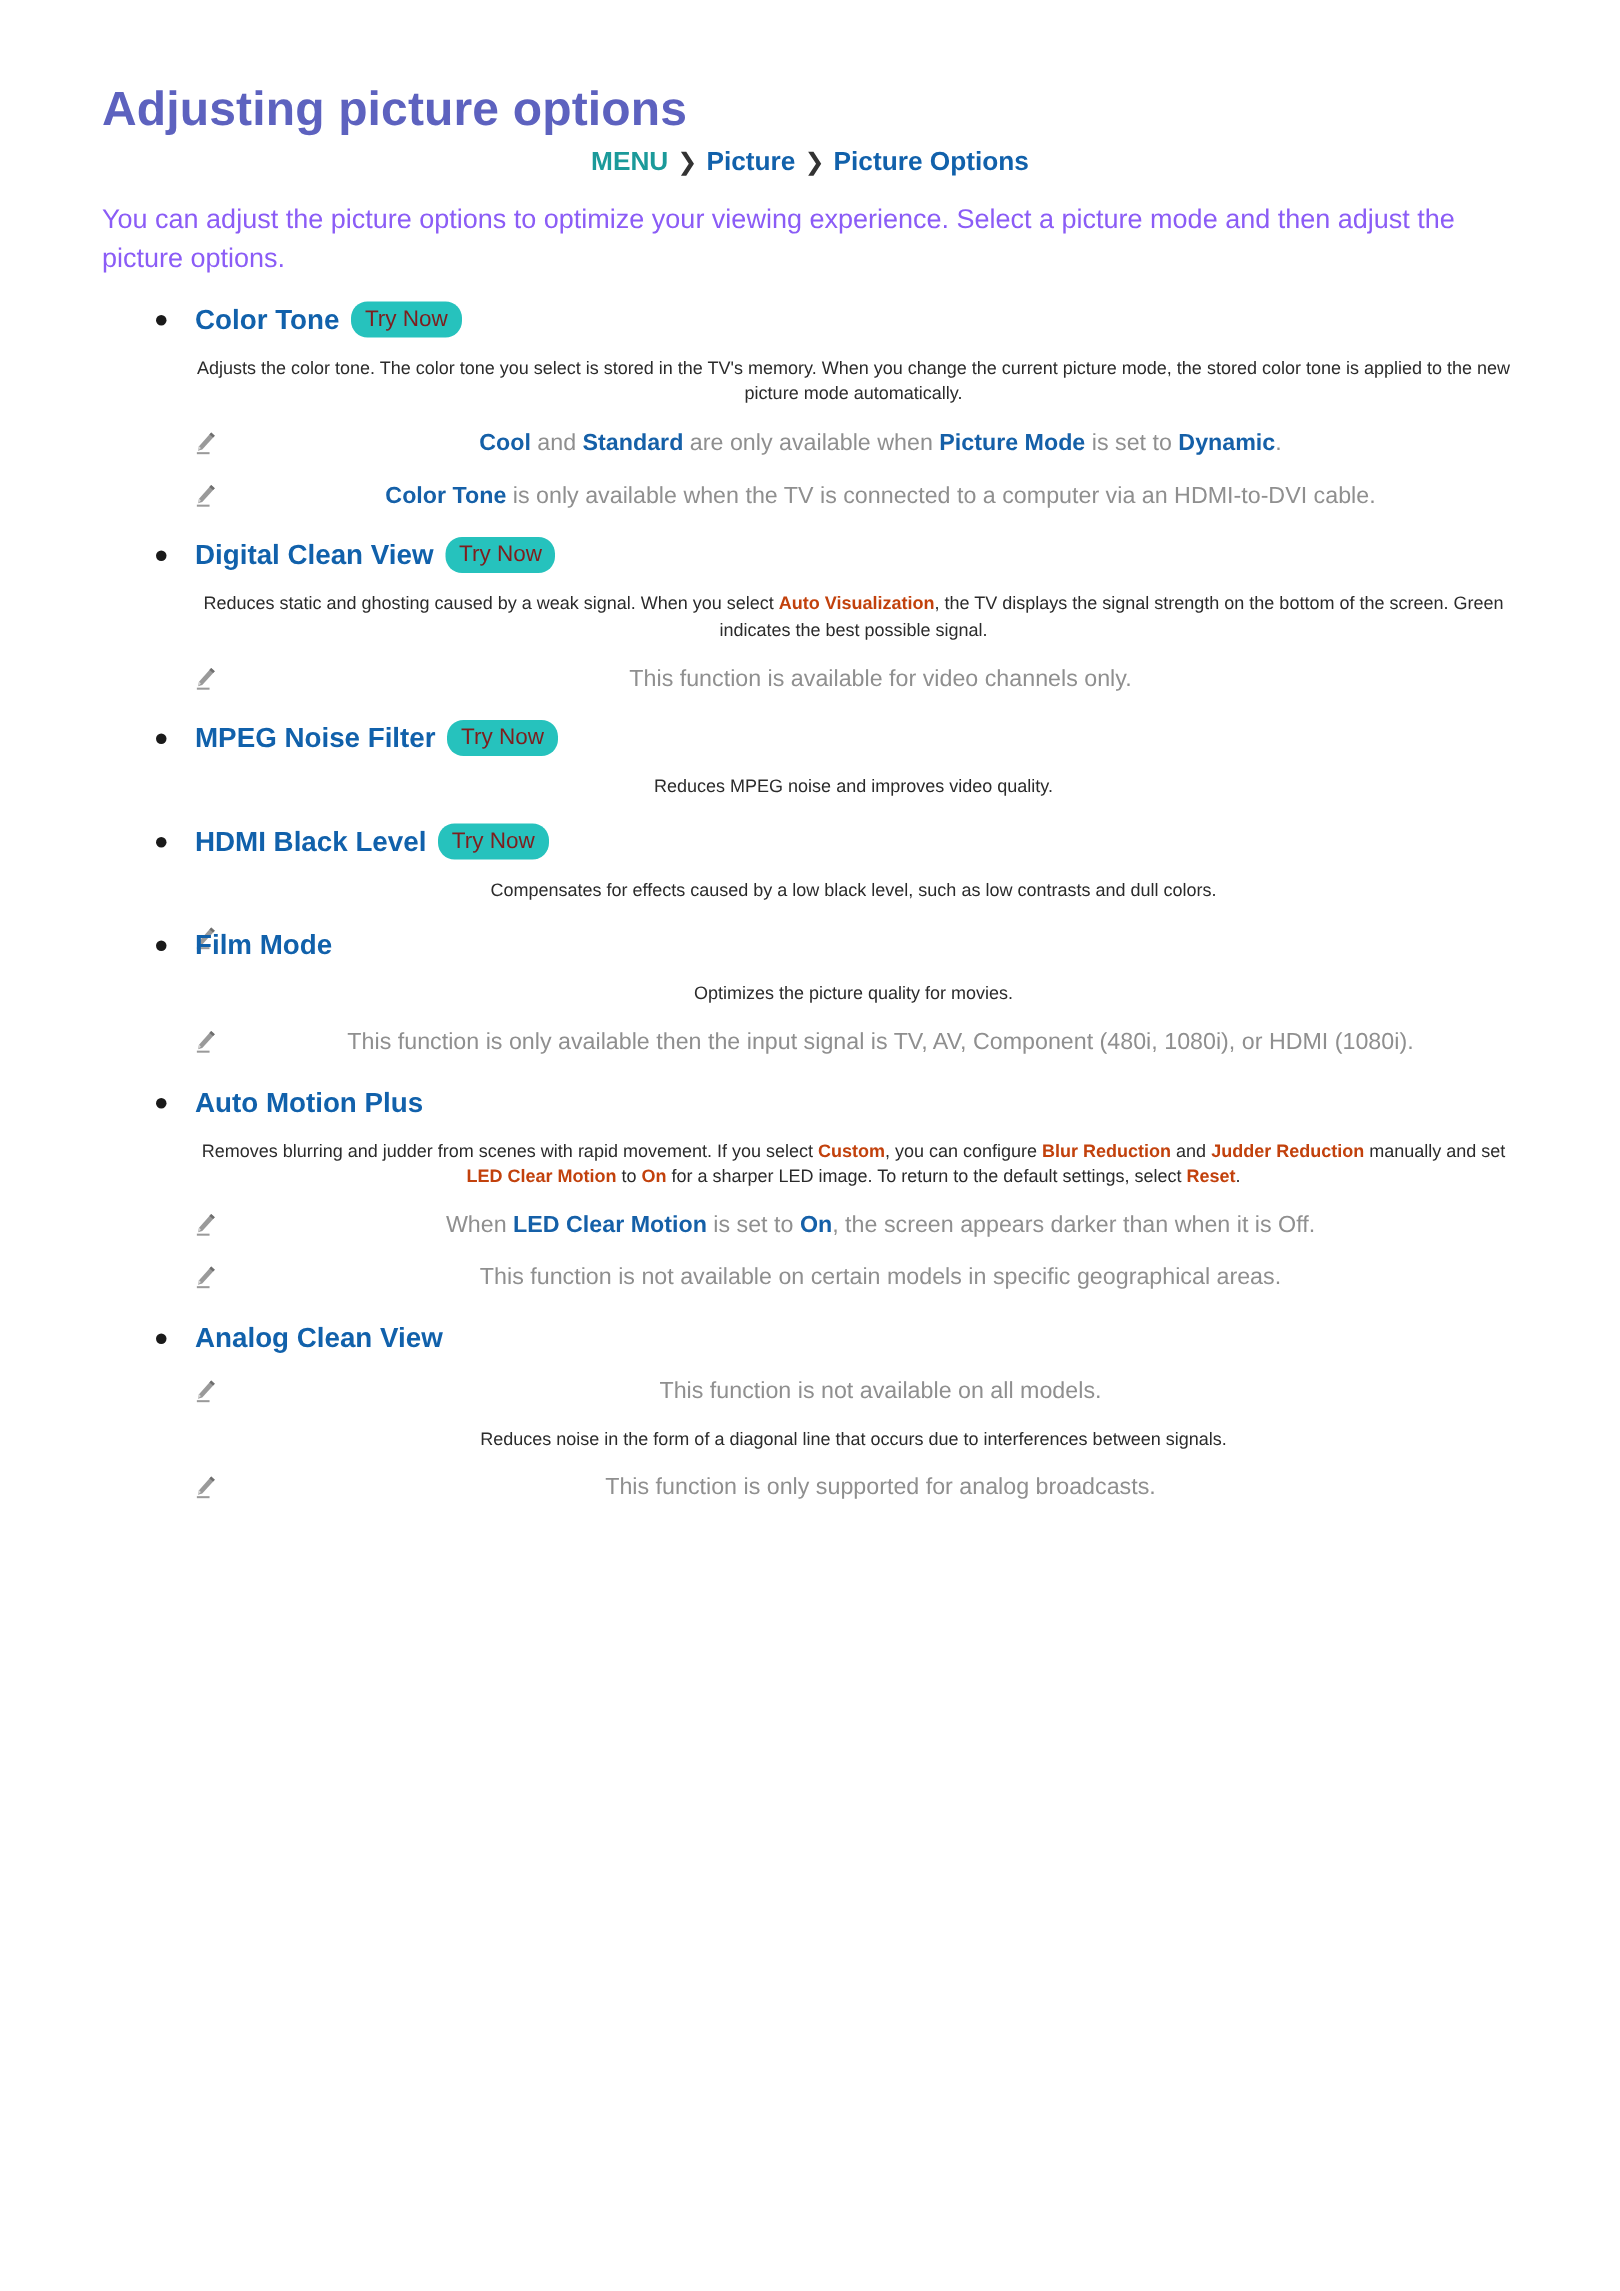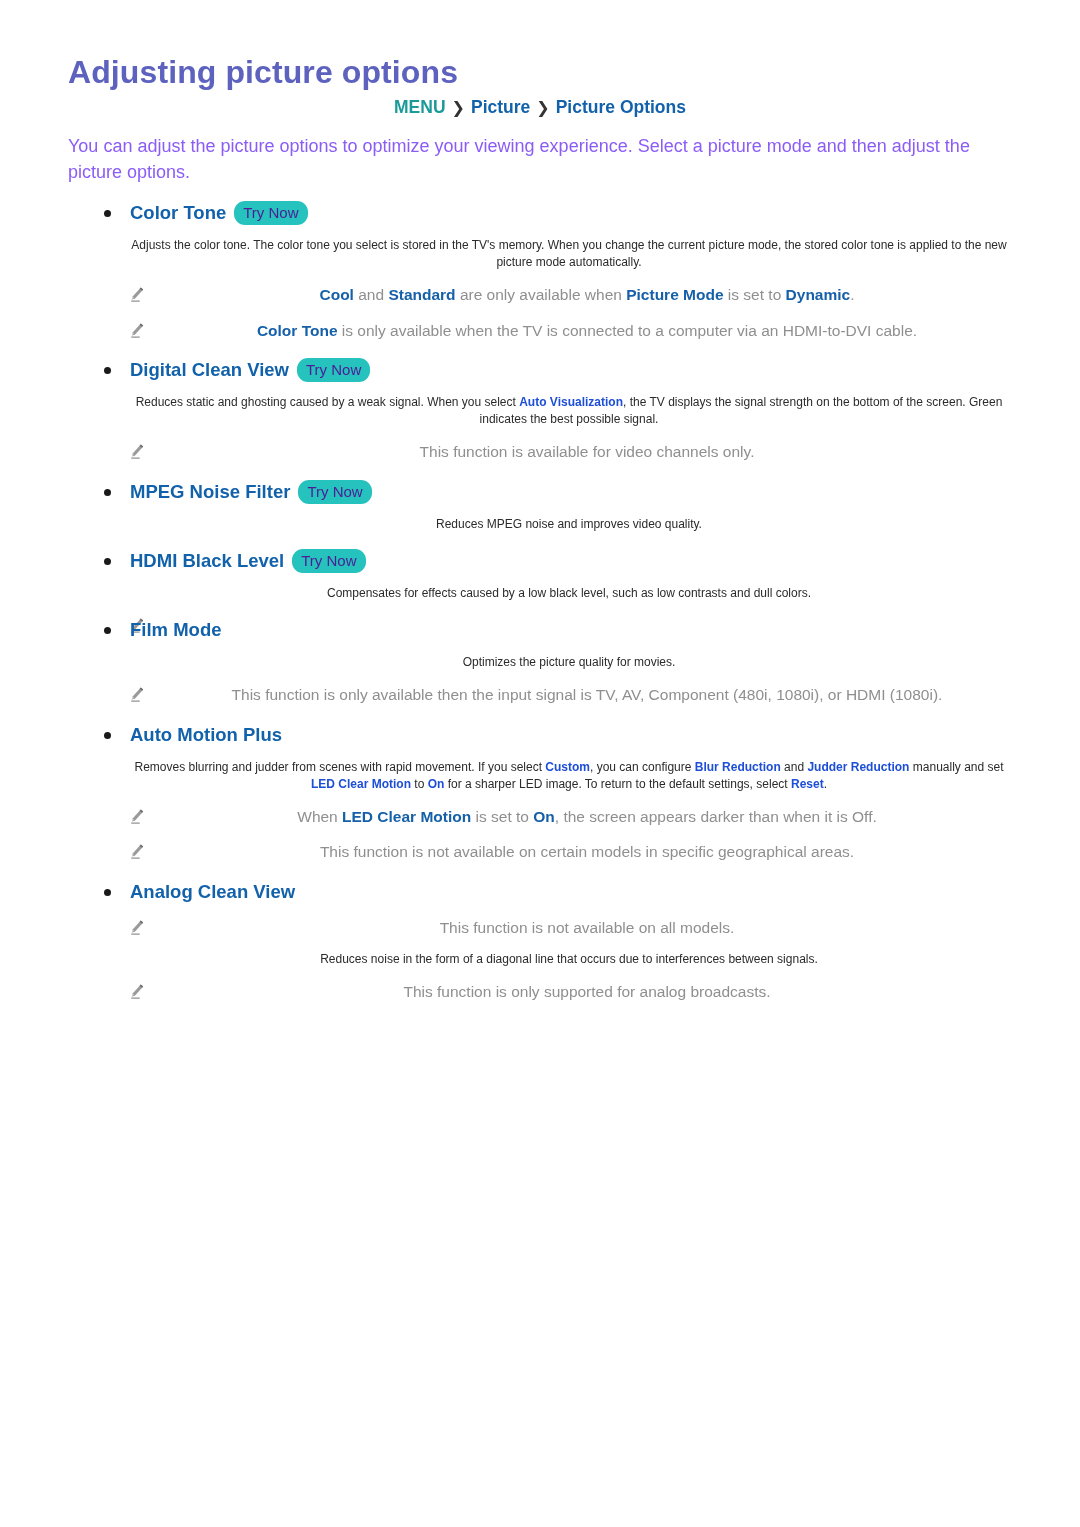--- a/index.html
+++ b/index.html
@@ -91,40 +91,40 @@
     height: 7px;
     margin-top: -3px;
     border-radius: 50%;
     background: #1a1a1a;
   }
   .sect-head .label { white-space: nowrap; }
   .try-now {
     display: inline-block;
     margin-left: 8px;
     background: #26c2bd;
-    color: #4c1d95;
+    color: #7f1d1d;
     font-size: 15px;
     font-weight: normal;
     line-height: 1;
     padding: 4px 9px 5px 9px;
     border-radius: 11px;
     vertical-align: 2px;
     white-space: nowrap;
   }
 
   
   .sect-body {
     margin: 12px 0 0 0;
     padding-left: 58px;
     font-size: 12px;
     line-height: 1.42;
     color: #2b2b2b;
     max-width: 940px;
   }
-  .hl { color: #1d4ed8; font-weight: bold; }
+  .hl { color: #c2410c; font-weight: bold; }
 
   
   .note {
     position: relative;
     margin: 13px 0 0 0;
     padding-left: 94px;
     font-size: 15.5px;
     line-height: 1.45;
     color: #8f8f8f;
     max-width: 1000px;

